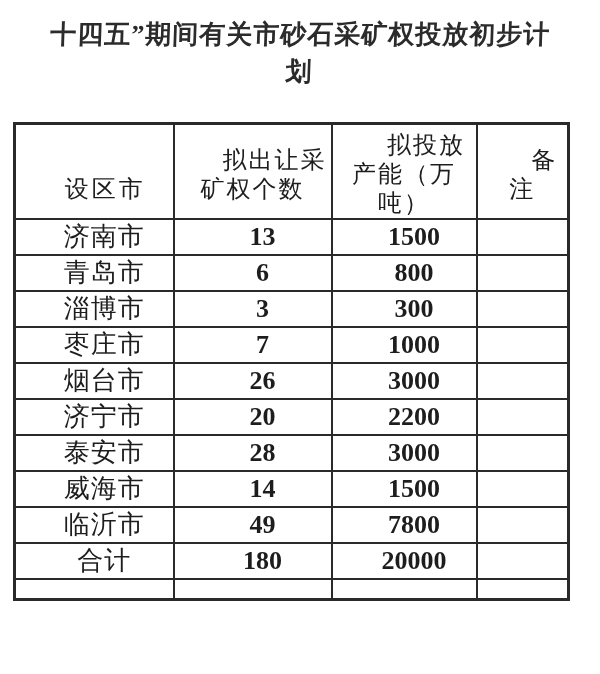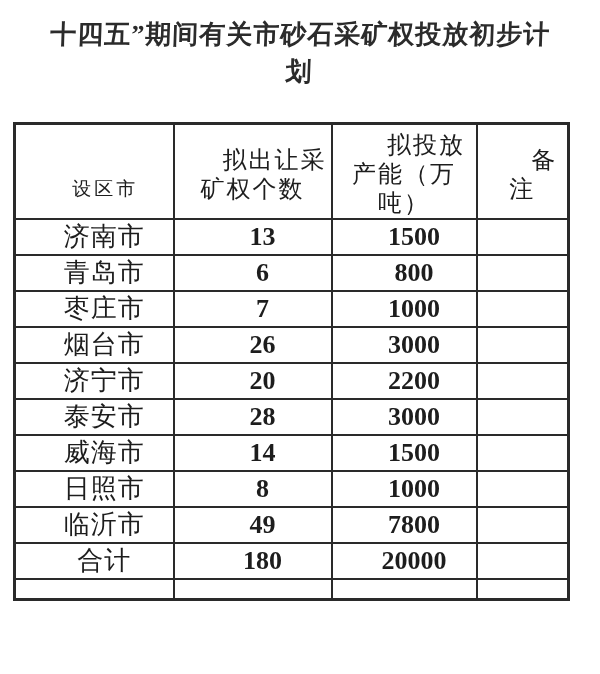--- a/index.html
+++ b/index.html
@@ -47,21 +47,21 @@
     margin: 0;
     vertical-align: middle;
     font-weight: normal;
     overflow: hidden;
   }
   
   tr.hdr th { height: 70px; font-size: 24px; }
   .h-single {
     display: flex; align-items: center; justify-content: center;
     height: 100%;
-    font-size: 19px;
+    font-size: 24px;
     transform: translateX(11px);
     letter-spacing: 3px;
     margin-top: 34px;
   }
   .h-lines { padding-top: 6px; }
   .h-line { text-align: center; line-height: 29px; letter-spacing: 2px; }
   .h-line.indent { transform: translateX(22px); }
   
   tbody td { height: 20px; }
   .ct {
@@ -142,20 +142,34 @@
     </td>
     <td>
       <div class="ct num">800</div>
     </td>
     <td>
       <div class="ct empty"></div>
     </td>
   </tr>
           <tr>
     <td>
+      <div class="ct">淄博市</div>
+    </td>
+    <td>
+      <div class="ct num">3</div>
+    </td>
+    <td>
+      <div class="ct num">300</div>
+    </td>
+    <td>
+      <div class="ct empty"></div>
+    </td>
+  </tr>
+          <tr>
+    <td>
       <div class="ct">枣庄市</div>
     </td>
     <td>
       <div class="ct num">7</div>
     </td>
     <td>
       <div class="ct num">1000</div>
     </td>
     <td>
       <div class="ct empty"></div>
@@ -205,34 +219,20 @@
   </tr>
           <tr>
     <td>
       <div class="ct">威海市</div>
     </td>
     <td>
       <div class="ct num">14</div>
     </td>
     <td>
       <div class="ct num">1500</div>
-    </td>
-    <td>
-      <div class="ct empty"></div>
-    </td>
-  </tr>
-          <tr>
-    <td>
-      <div class="ct">日照市</div>
-    </td>
-    <td>
-      <div class="ct num">8</div>
-    </td>
-    <td>
-      <div class="ct num">1000</div>
     </td>
     <td>
       <div class="ct empty"></div>
     </td>
   </tr>
           <tr>
     <td>
       <div class="ct">临沂市</div>
     </td>
     <td>

